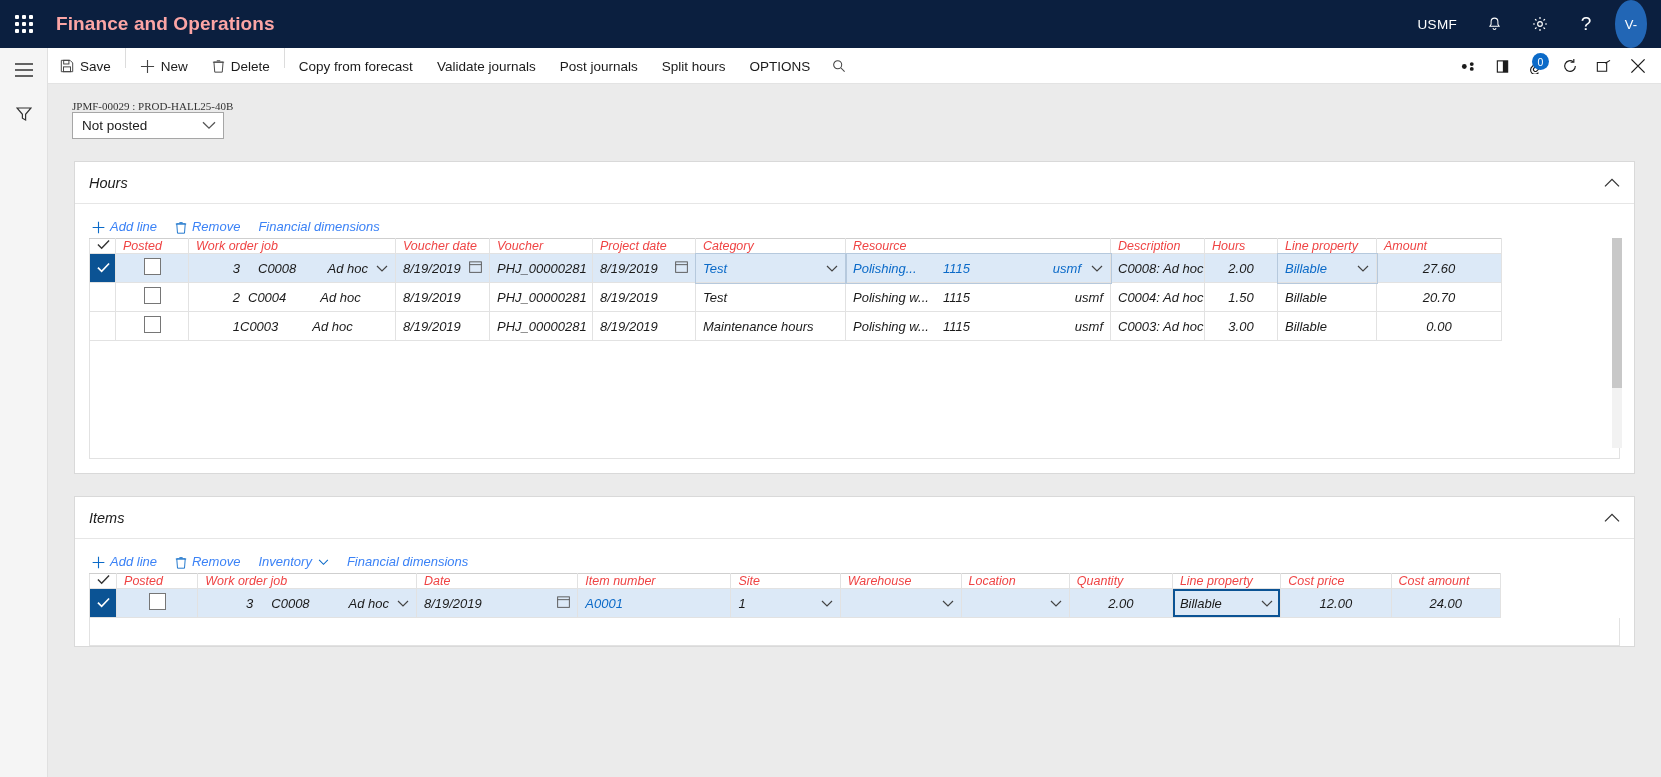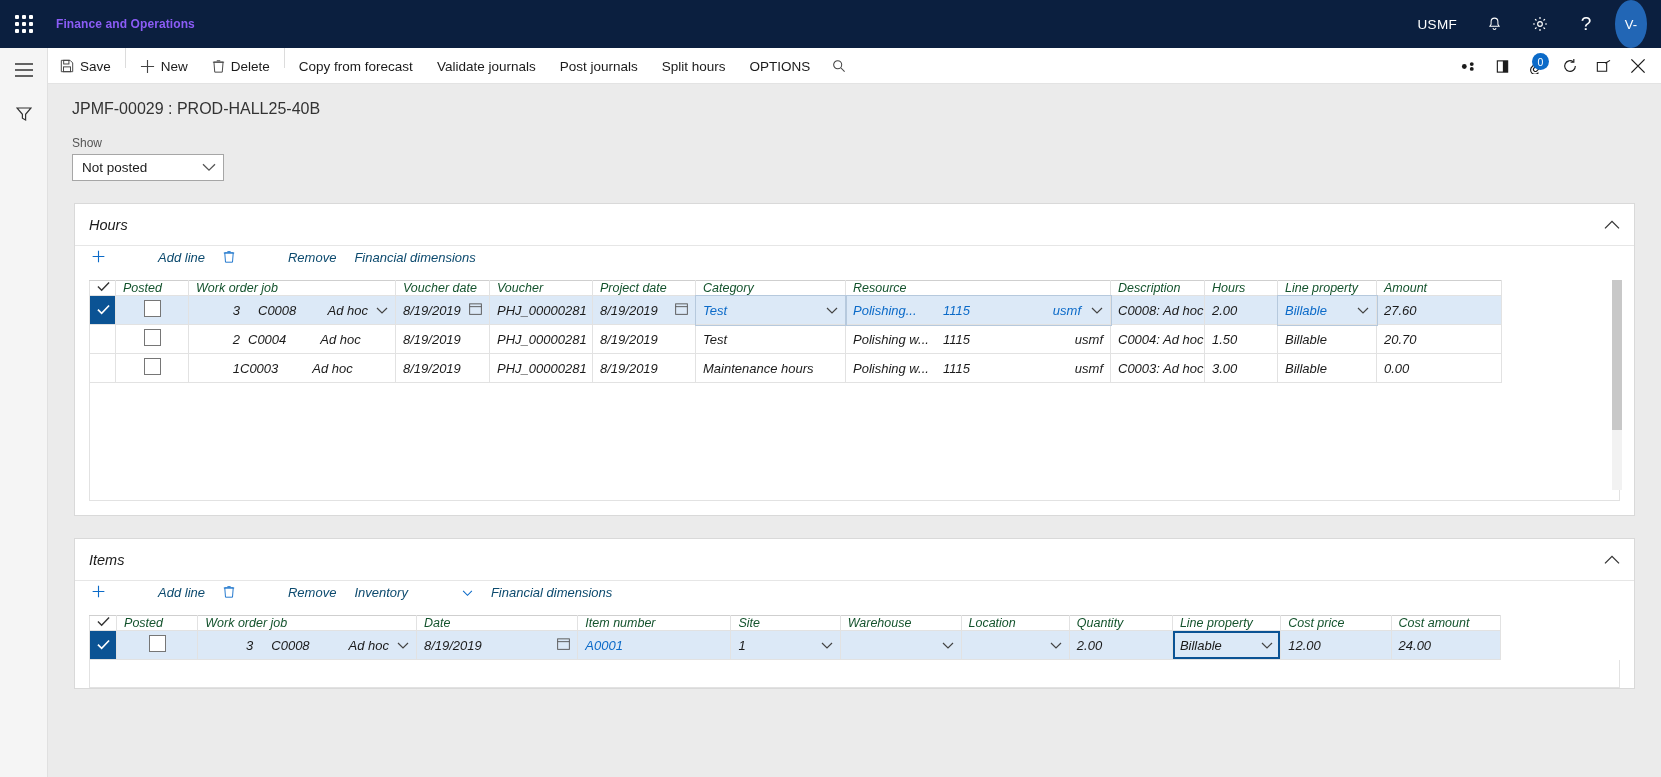--- a/index.html
+++ b/index.html
@@ -17,21 +17,21 @@
     height: 48px; background: #0b1f3f; display: flex; align-items: center;
     color: #ffffff; position: relative;
   }
   .waffle {
     width: 48px; height: 48px; display:flex; align-items:center; justify-content:center;
     cursor: pointer;
   }
   .waffle-grid { display:grid; grid-template-columns: repeat(3, 4px); grid-gap: 3px; }
   .waffle-grid i { width:4px; height:4px; background:#ffffff; display:block; border-radius:1px;}
   .brand {
-    font-size: 12px; font-weight: bold; letter-spacing:0.1px; margin-left: 8px; color:#8b5cf6;
+    font-size: 19px; font-weight: bold; letter-spacing:0.1px; margin-left: 8px; color:#fca5a5;
     white-space: nowrap;
   }
   .searchbox {
     position:absolute; left: 540px; top: 10px; width: 480px; height: 28px;
     background: #1b3059; display:flex; align-items:center; padding: 0 10px;
     color:#d6dce8; font-size: 13.5px; cursor: text;
   }
   .searchbox .mag { margin-right: 9px; display:flex; }
   .nav-right {
     position:absolute; right: 0; top:0; height:48px; display:flex; align-items:center;
@@ -70,61 +70,61 @@
     position:absolute; top:5px; right:4px; min-width:17px; height:17px; border-radius:50%;
     background:#0b6ac8; color:#fff; font-size:10.5px; display:flex; align-items:center;
     justify-content:center; padding:0 3px;
   }
 
   
   .body {
     position:absolute; left:48px; right:0; top:84px; bottom:0;
     background:#ebebeb; overflow:hidden;
   }
-  .breadcrumb { font-size:16px; color:#333; padding: 16px 0 0 24px; }
+  .breadcrumb { font-size:11px; color:#333; padding: 16px 0 0 24px; font-family: Liberation Serif, serif; }
   .pagetitle { font-size:21px; font-weight:bold; color:#1b1b1b; padding: 2px 0 0 24px; letter-spacing:-.1px;}
   .showlabel { font-size:12px; color:#555; padding: 18px 0 4px 24px; }
   .select-wrap {
     margin-left:24px; width:152px; height:27px; background:#fff; border:1px solid #a6a6a6;
     display:flex; align-items:center; justify-content:space-between; padding: 0 7px 0 9px;
     font-size:13.5px; color:#1b1b1b; cursor:pointer;
   }
 
   
   .card {
     margin: 22px 26px 0 26px; background:#ffffff; border:1px solid #d9d9d9;font-style:italic;
   }
   .card-head {
     height:42px; display:flex; align-items:center; padding: 0 14px;
     border-bottom:1px solid #e6e6e6; cursor:pointer;
   }
   .card-title { font-size:14.5px; color:#1b1b1b; }
   .chev { margin-left:auto; }
   .grid-toolbar { display:flex; align-items:center; height:34px; padding-left:8px; }
   .gt {
-    display:flex; align-items:flex-start; font-size:13px; color:#0c4a6e; cursor:pointer;
-    padding: 0 9px; height:26px; white-space:nowrap;gap:48px;
+    display:flex; align-items:flex-end; font-size:13px; color:#3b82f6; cursor:pointer;
+    padding: 0 9px; height:26px; white-space:nowrap;
   }
   .gt .gi { margin-right:5px; display:flex; align-items:center;}
 
   
   .gridwrap { margin: 0 14px 0 14px; position:relative; }
   table.grid { border-collapse: collapse; table-layout: fixed; width: 1412px; }
   table.grid th {
-    font-weight: normal; font-size:12.5px; color:#14532d; text-align:left;
+    font-weight: normal; font-size:12.5px; color:#ef4444; text-align:left;
     height:14px; padding: 0 7px; border:1px solid #e2e2e2; border-top:1px solid #cfcfcf;
     background:#ffffff; vertical-align:middle;
   }
   table.grid td {
     font-size:13px; color:#1b1b1b; height:29px; padding: 0 7px;
     border:1px solid #e2e2e2; background:#ffffff; vertical-align:middle;
     white-space:nowrap; overflow:hidden;
   }
   tr.selected td { background:#dce9f7; }
-  td.num, th.num { text-align:left; }
+  td.num, th.num { text-align:center; }
   .cellflex { display:flex; align-items:center; width:100%; }
   .cellflex .right { margin-left:auto; }
   .lnk { color:#0b6ac8; }
   .selbar { width:26px; background:#ffffff; }
   tr.selected .selbar {
     background:#0b5394; text-align:center; color:#ffffff;
   }
   .checkbox {
     width:17px; height:17px; border:1px solid #767676; background:#fff; display:inline-block;
   }
@@ -273,21 +273,20 @@
             <path d="M1.4 1.4l13.2 13.2M14.6 1.4L1.4 14.6" stroke="#1b1b1b" stroke-width="1.3"></path>
           </svg>
       </div>
     </div>
   </div>
 
   <div class="body">
 
     <div class="breadcrumb">JPMF-00029 : PROD-HALL25-40B</div>
 
-    <div class="showlabel">Show</div>
     <div class="select-wrap">
       <span>Not posted</span>
       <span>
         <svg width="14" height="9" viewBox="0 0 14 9">
             <path d="M1 1.2L7 7.2l6-6" fill="none" stroke="#555" stroke-width="1.3"></path>
           </svg>
       </span>
     </div>
 
     <div class="card">

